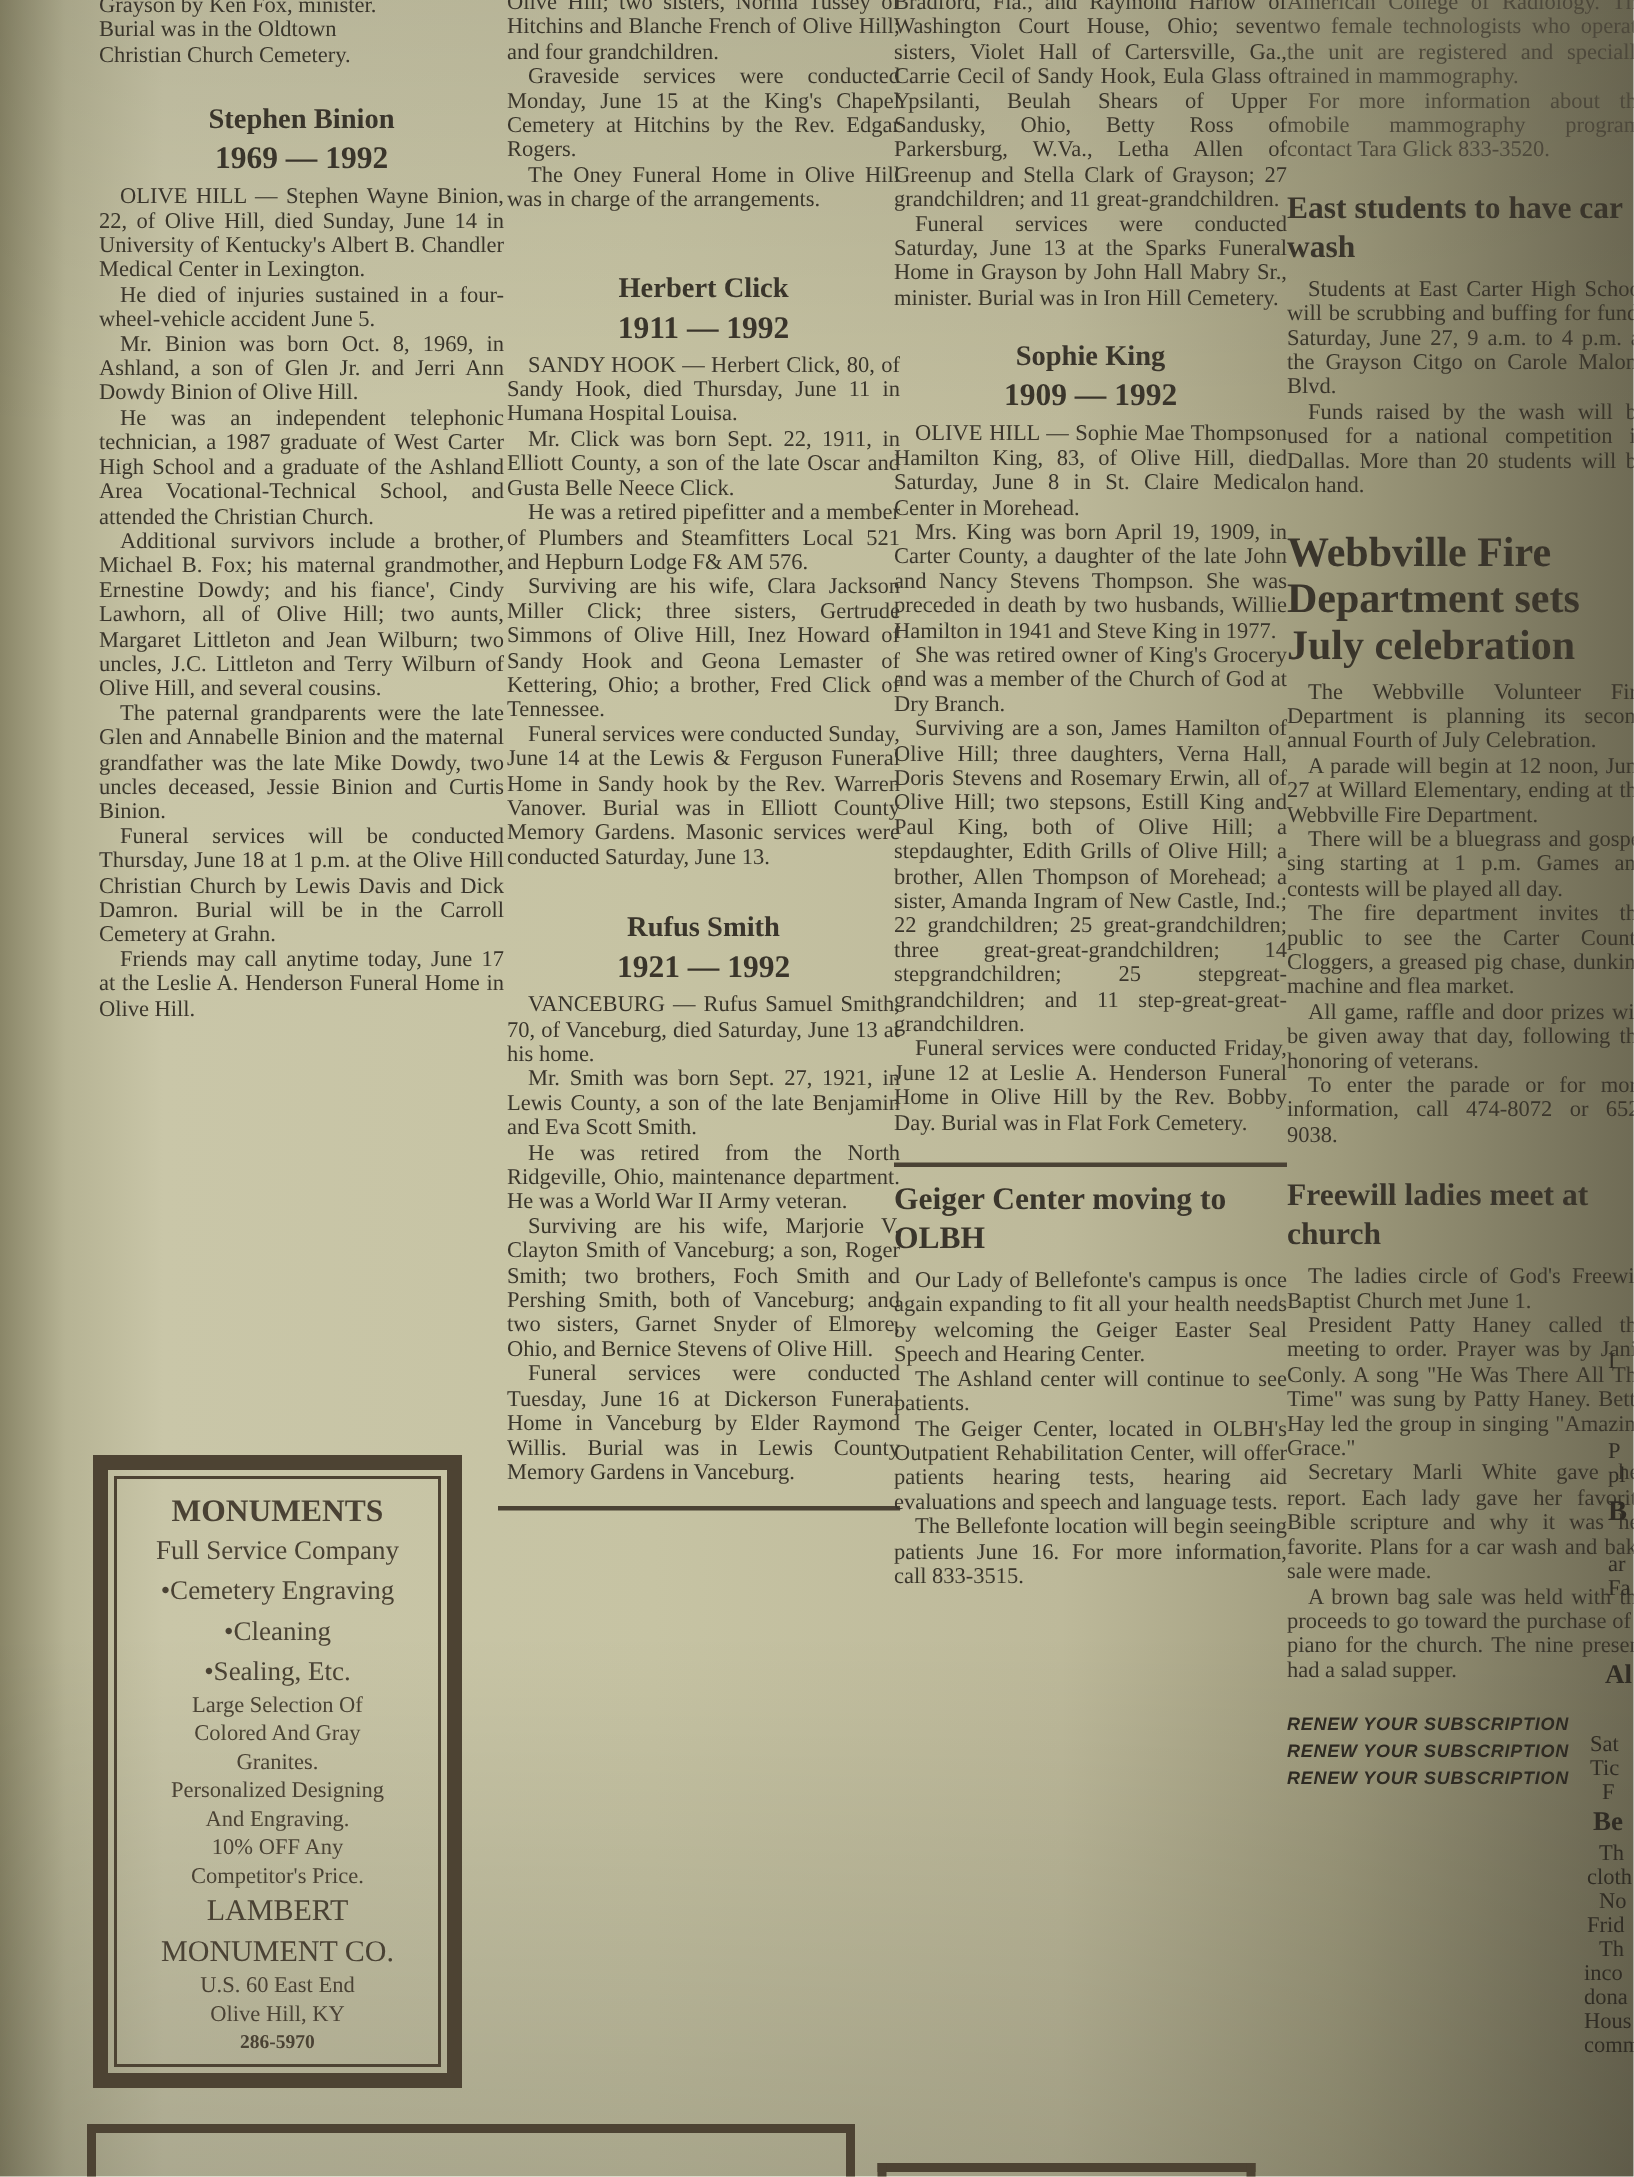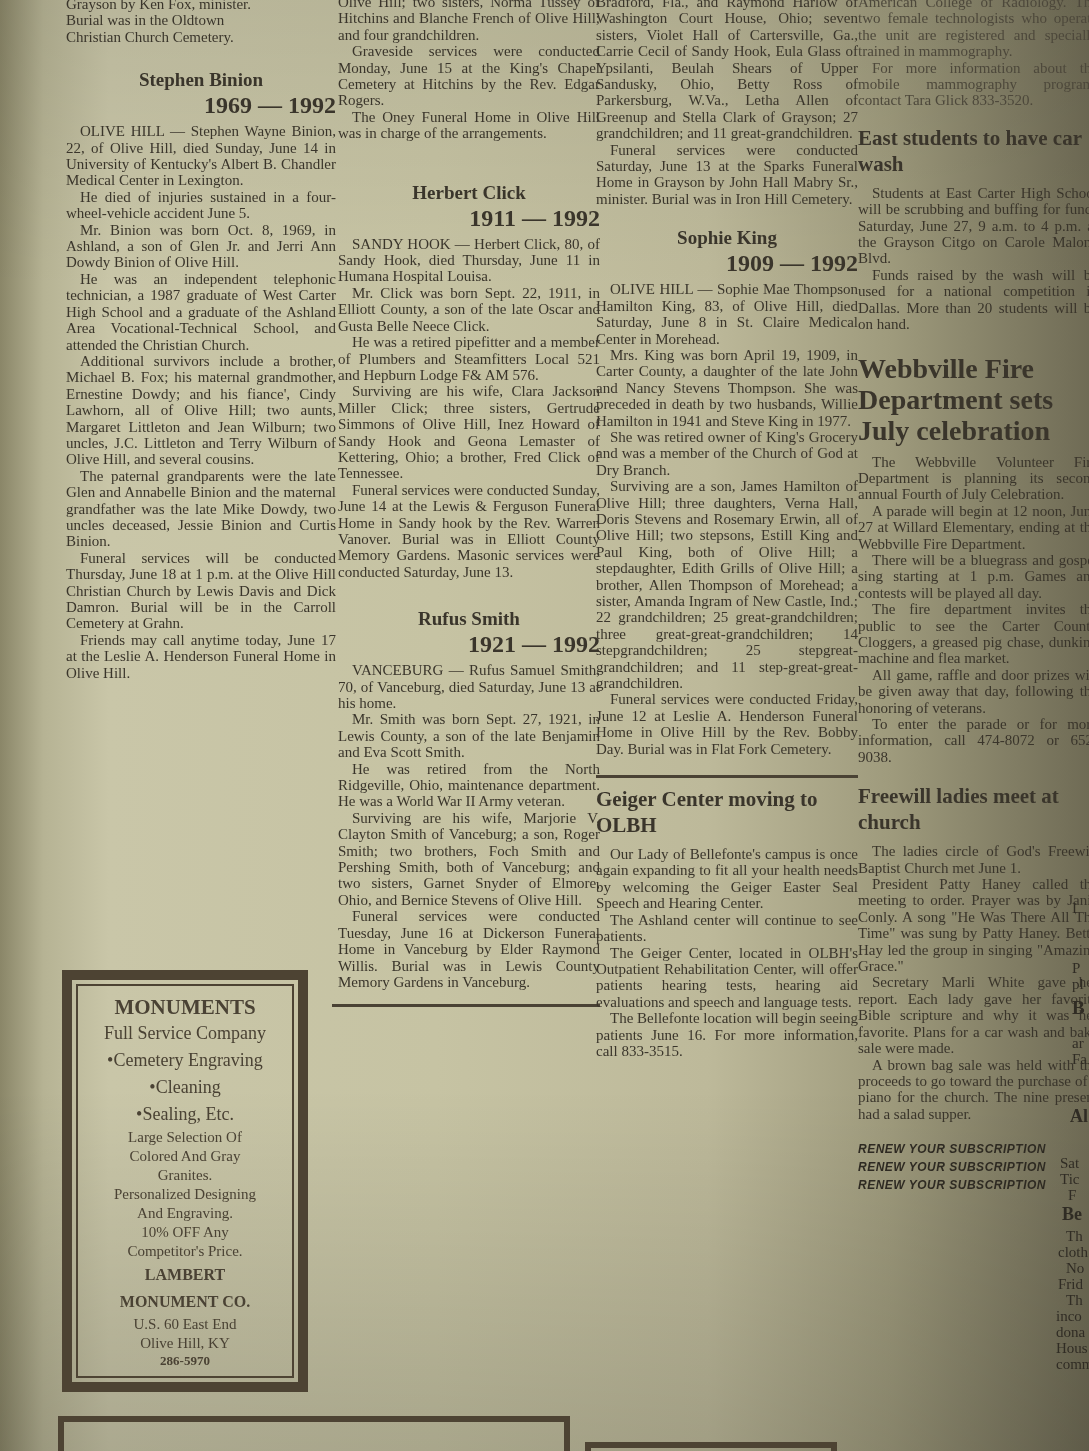--- a/index.html
+++ b/index.html
@@ -15,34 +15,34 @@
   }
   .col { position: absolute; top: 0; }
   .c1 { left: 66px; width: 270px; }
   .c2 { left: 338px; width: 262px; }
   .c3 { left: 596px; width: 262px; }
   .c4 { left: 858px; width: 240px; }
   p { margin: 0; font-size: 15px; line-height: 16.4px; text-align: justify; text-indent: 14px; }
   p.cont { text-indent: 0; }
   .ob-head { text-align: center; margin: 16px 0 6px; }
   .ob-name { font-weight: bold; font-size: 19px; line-height: 26px; display: block; }
-  .ob-years { font-weight: bold; font-size: 24px; line-height: 24px; display: block; text-align: right; }
+  .ob-years { font-weight: bold; font-size: 21px; line-height: 24px; display: block; }
   .headline { font-weight: bold; font-size: 21px; line-height: 26px; margin: 16px 0 8px; }
   .headline.big { font-size: 28px; line-height: 31px; }
   .rule { height: 3px; background: #4a4234; margin: 10px 0 8px; }
   .ad {
     position: absolute; left: 62px; top: 970px; width: 246px; height: 422px;
     border: 10px solid #4d4333; box-sizing: border-box;
     outline: 2px solid #4d4333; outline-offset: -16px;
     text-align: center; padding-top: 14px; color: #4a4234;
   }
   .ad .big { font-weight: bold; font-size: 21px; line-height: 26px; }
   .ad .mid { font-size: 18px; line-height: 27px; }
   .ad .sm { font-size: 15px; line-height: 19px; }
-  .ad .name { font-weight: bold; font-size: 16px; line-height: 27px; }
+  .ad .name { font-weight: normal; font-size: 20px; line-height: 27px; }
   .ad .phone { font-weight: bold; font-size: 13px; }
   .renew { font-family: "Liberation Sans", "DejaVu Sans", sans-serif; font-weight: bold; font-style: italic; font-size: 12px; line-height: 18px; letter-spacing: 0.5px; margin-top: 18px; color: #2e2a22; }
   .box-bottom { position: absolute; border: 6px solid #4d4333; border-bottom: none; }
   .dim { color: #4d483b; }
   .fragment { position: absolute; font-size: 15px; line-height: 16.4px; color: #302c24; }
 </style>
 </head>
 <body>
 
 <div class="shade"></div>

